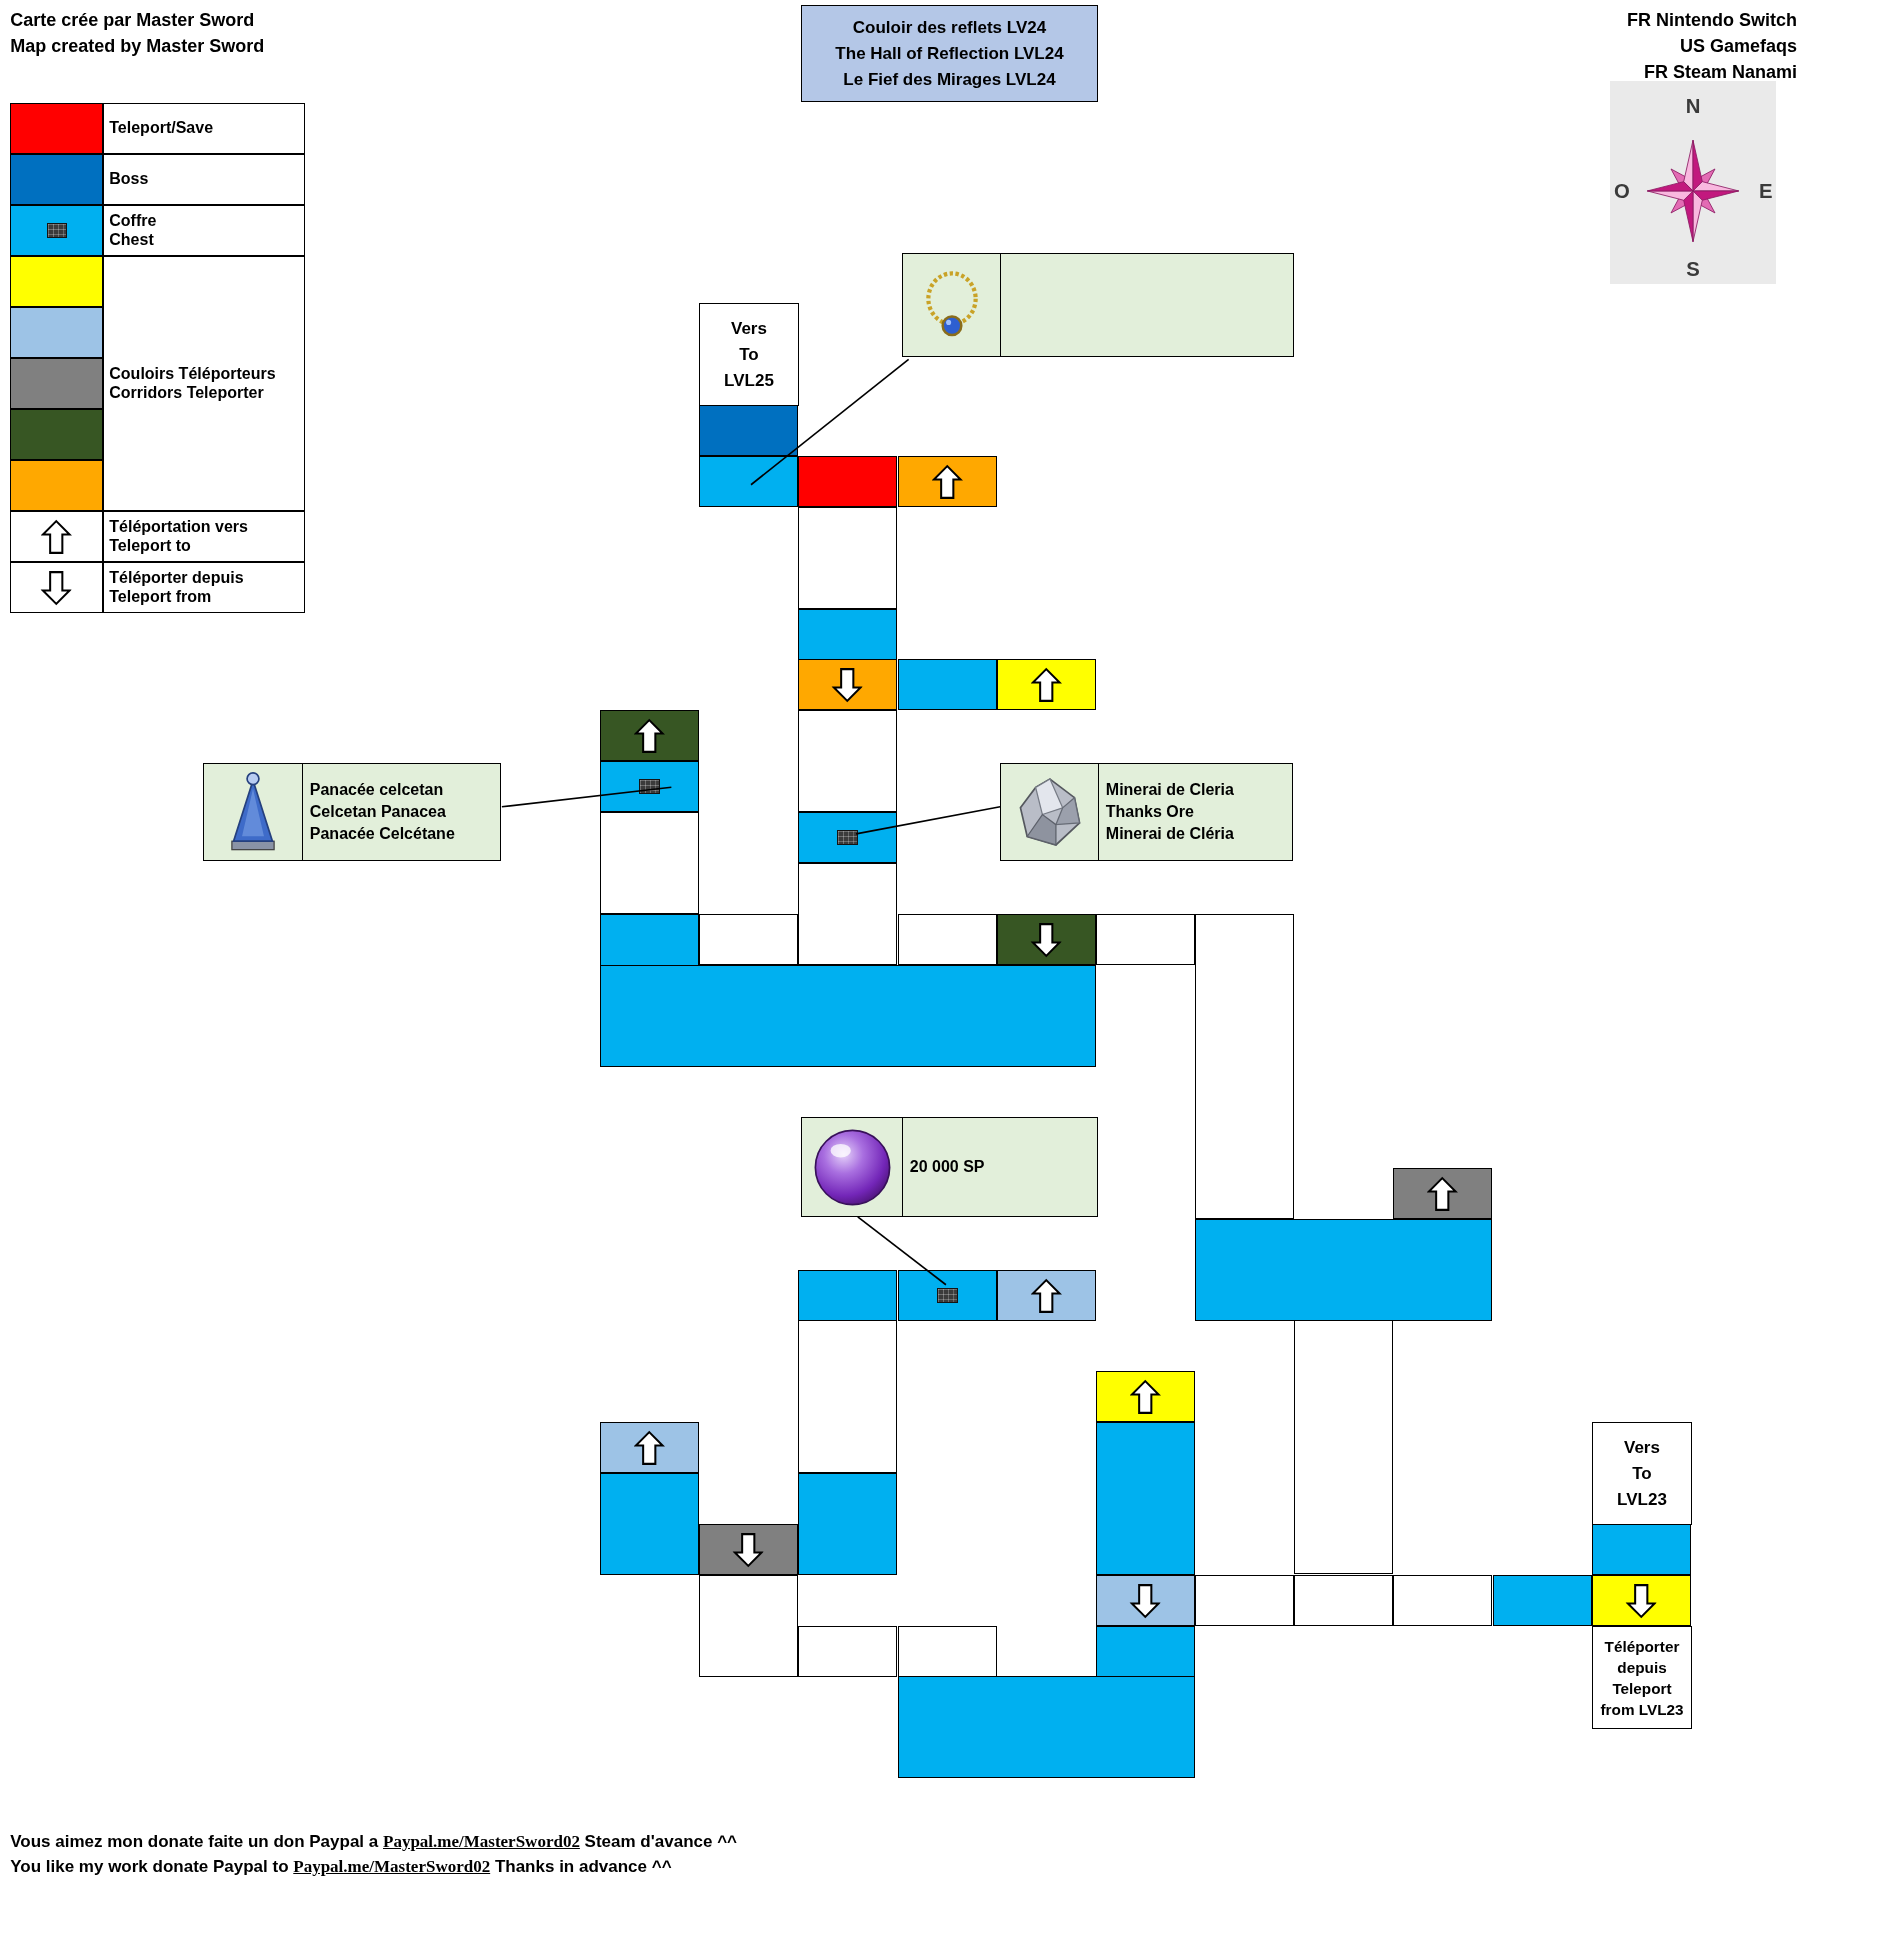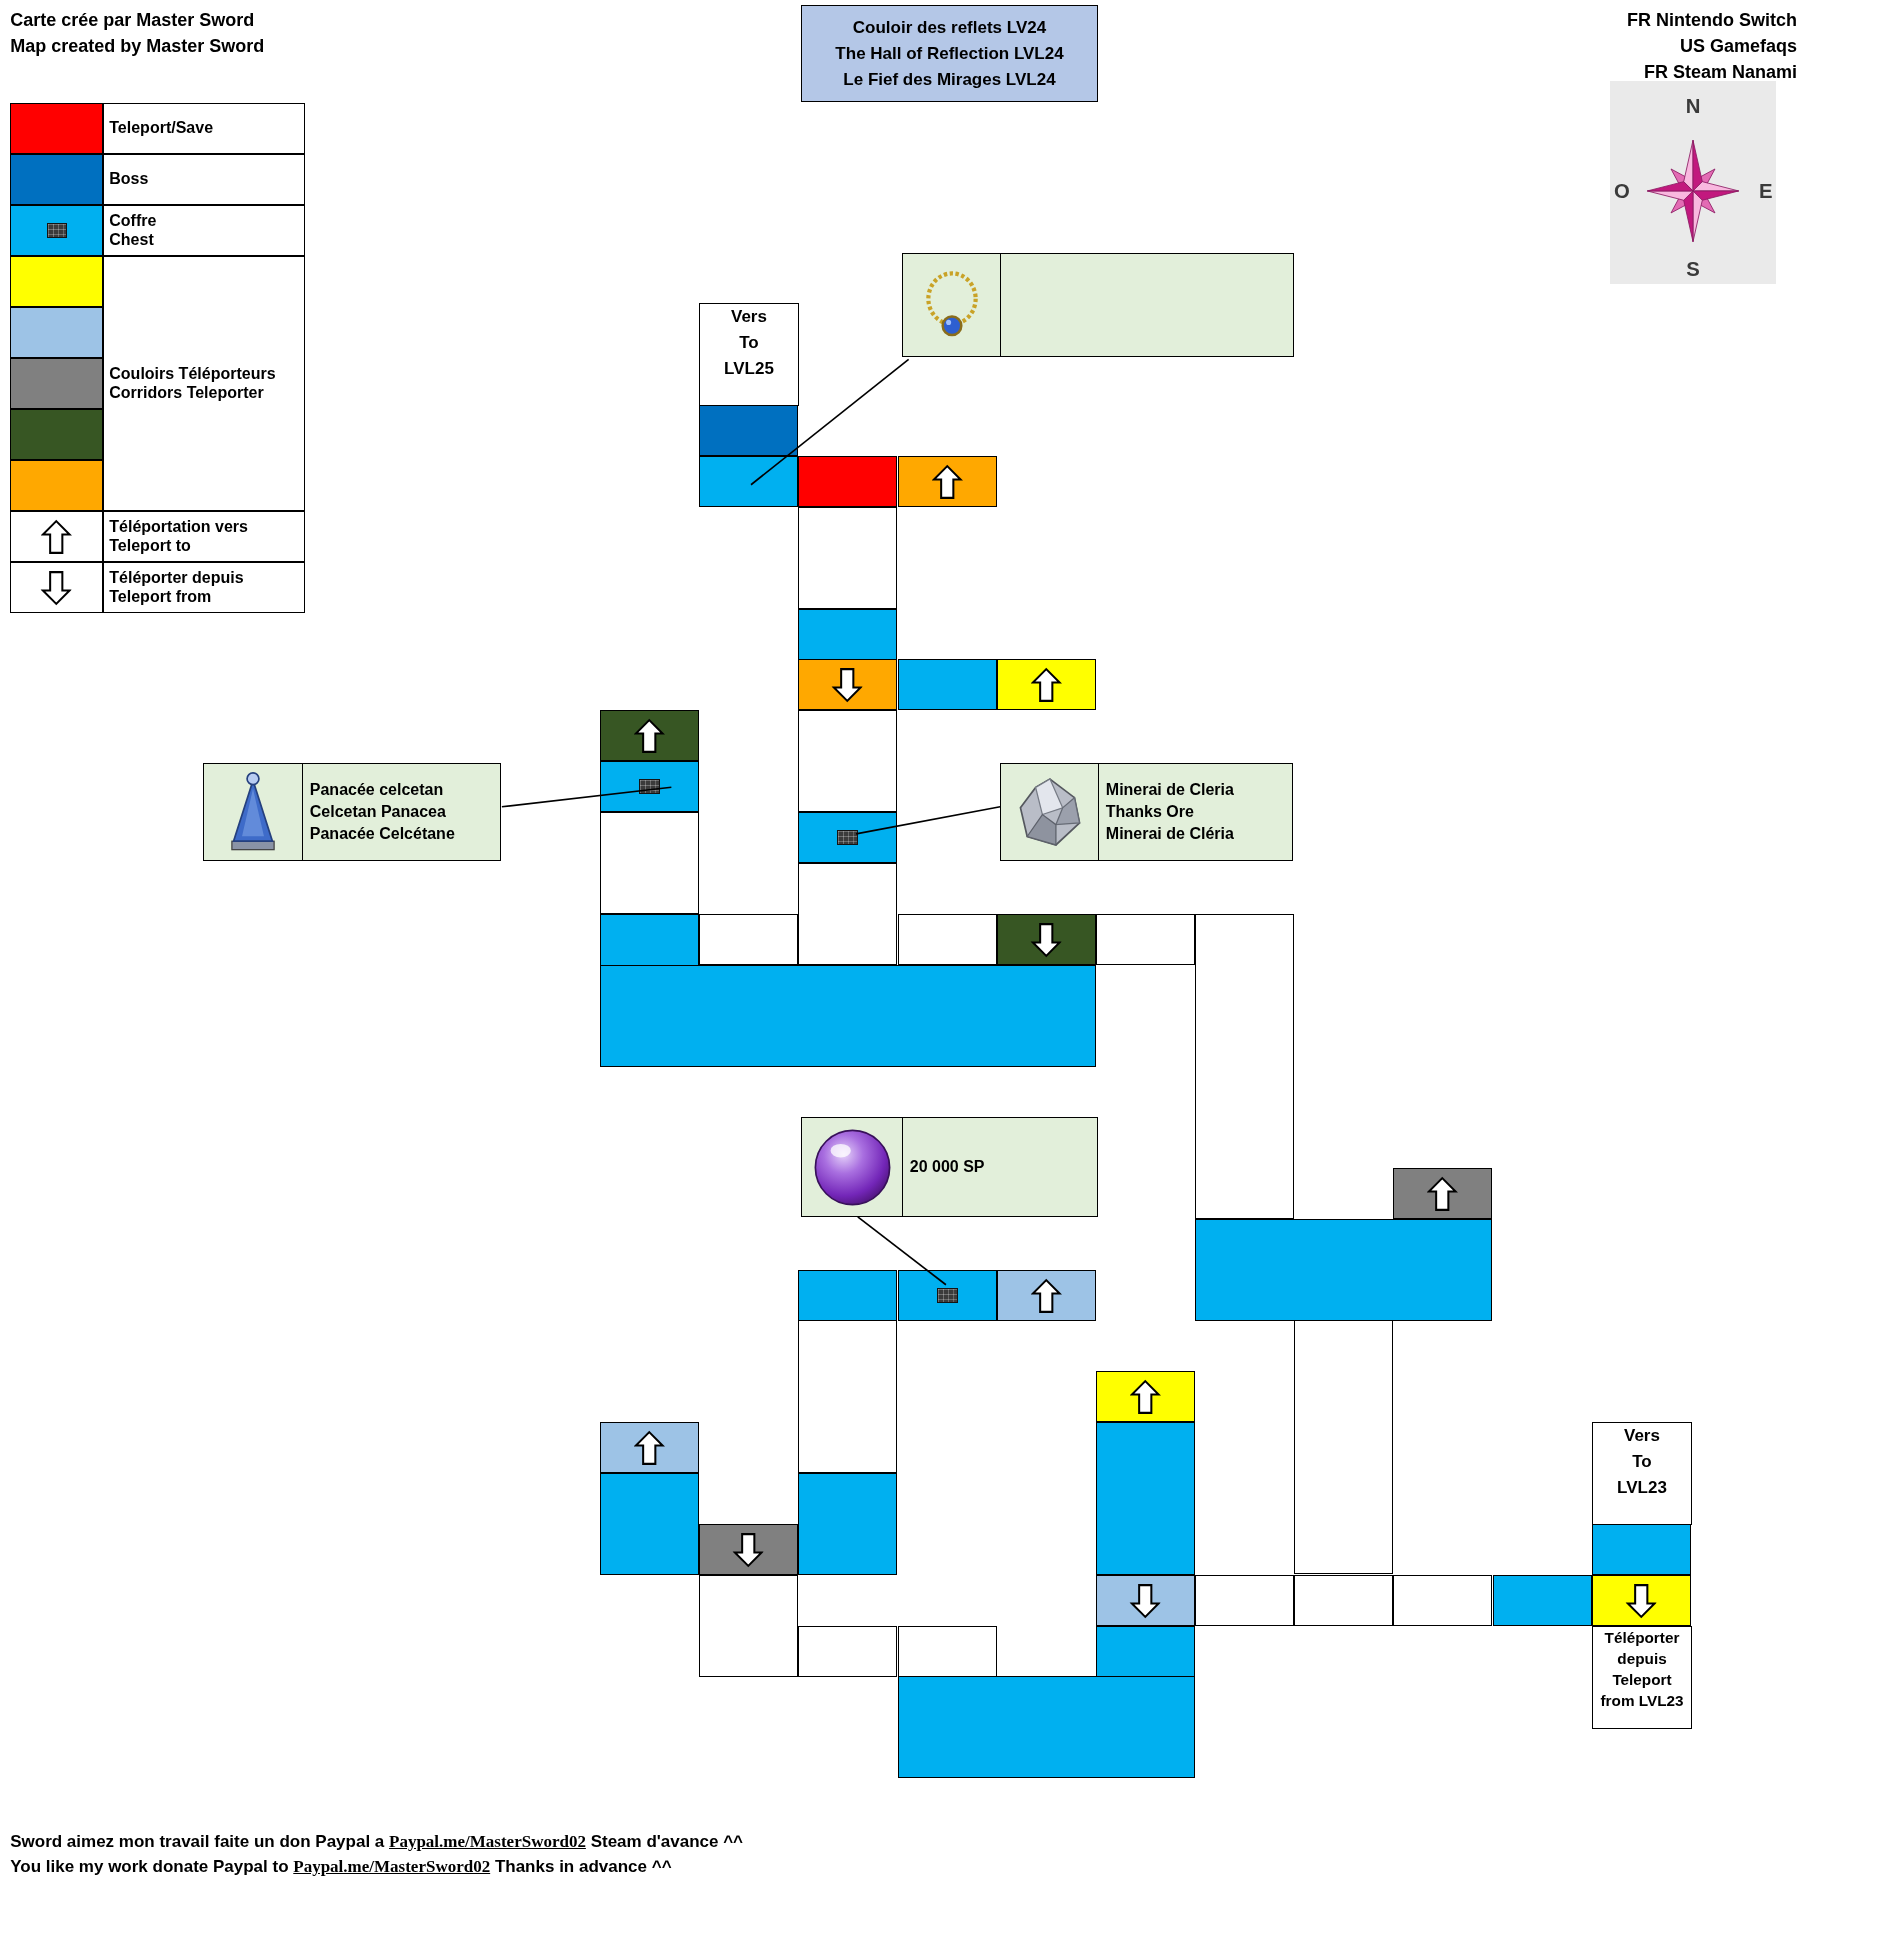--- a/index.html
+++ b/index.html
@@ -20,21 +20,21 @@
   .ctext{font-size:24px;font-weight:bold;fill:#3a3a3a;font-family:"Liberation Sans",sans-serif;}
 
   
   .legend{left:10.2px;top:103px;display:grid;grid-template-columns:93px 202px;grid-template-rows:repeat(10,51px);}
   .lg-cell{border:0.8px solid #000;display:flex;align-items:center;}
   .lg-sw{justify-content:center;}
   .lg-lb{padding-left:5.1px;font-size:16px;line-height:18.6px;}
 
   
   .map-cell{position:absolute;border:0.8px solid #000;display:flex;align-items:center;justify-content:center;}
-  .map-label{border:0.8px solid #000;background:#fff;display:flex;justify-content:center;text-align:center;}
+  .map-label{border:0.8px solid #000;background:#fff;display:flex;align-items:center;justify-content:center;text-align:center;}
   .lbl-lg{font-size:17px;line-height:26px;}
   .lbl-sm{font-size:15.3px;line-height:21px;}
 
   .arrow-svg{width:30.5px;height:36px;display:block;}
   .flip{transform:rotate(180deg);}
   [data-arrow]{display:flex;align-items:center;justify-content:center;}
 
   .chest{width:20.3px;height:15.3px;background:#3b3b3b;border:1.7px solid #141414;
          background-image:linear-gradient(rgba(255,255,255,.28) 0.8px,transparent 0.8px),
                           linear-gradient(90deg,rgba(255,255,255,.28) 0.8px,transparent 0.8px);
@@ -340,16 +340,16 @@
 </div>
 
 <svg class="abs connector" width="1902" height="1933" viewBox="0 0 2244 2281">
   <line x1="1072" y1="424" x2="886" y2="572"></line>
   <line x1="592" y1="952" x2="792" y2="929"></line>
   <line x1="1180" y1="952" x2="1010" y2="984"></line>
   <line x1="1012" y1="1436" x2="1116" y2="1516"></line>
 </svg>
 
 <div class="abs donate">
-  <div><span>Sword aimez mon travail faite un don Paypal a </span><span class="link">Paypal.me/MasterSword02</span><span> Steam d'avance ^^</span></div>
+  <div><span>Vous aimez mon donate faite un don Paypal a </span><span class="link">Paypal.me/MasterSword02</span><span> Steam d'avance ^^</span></div>
   <div><span>You like my work donate Paypal to </span><span class="link">Paypal.me/MasterSword02</span><span> Thanks in advance ^^</span></div>
 </div>
 
 
 </body></html>

